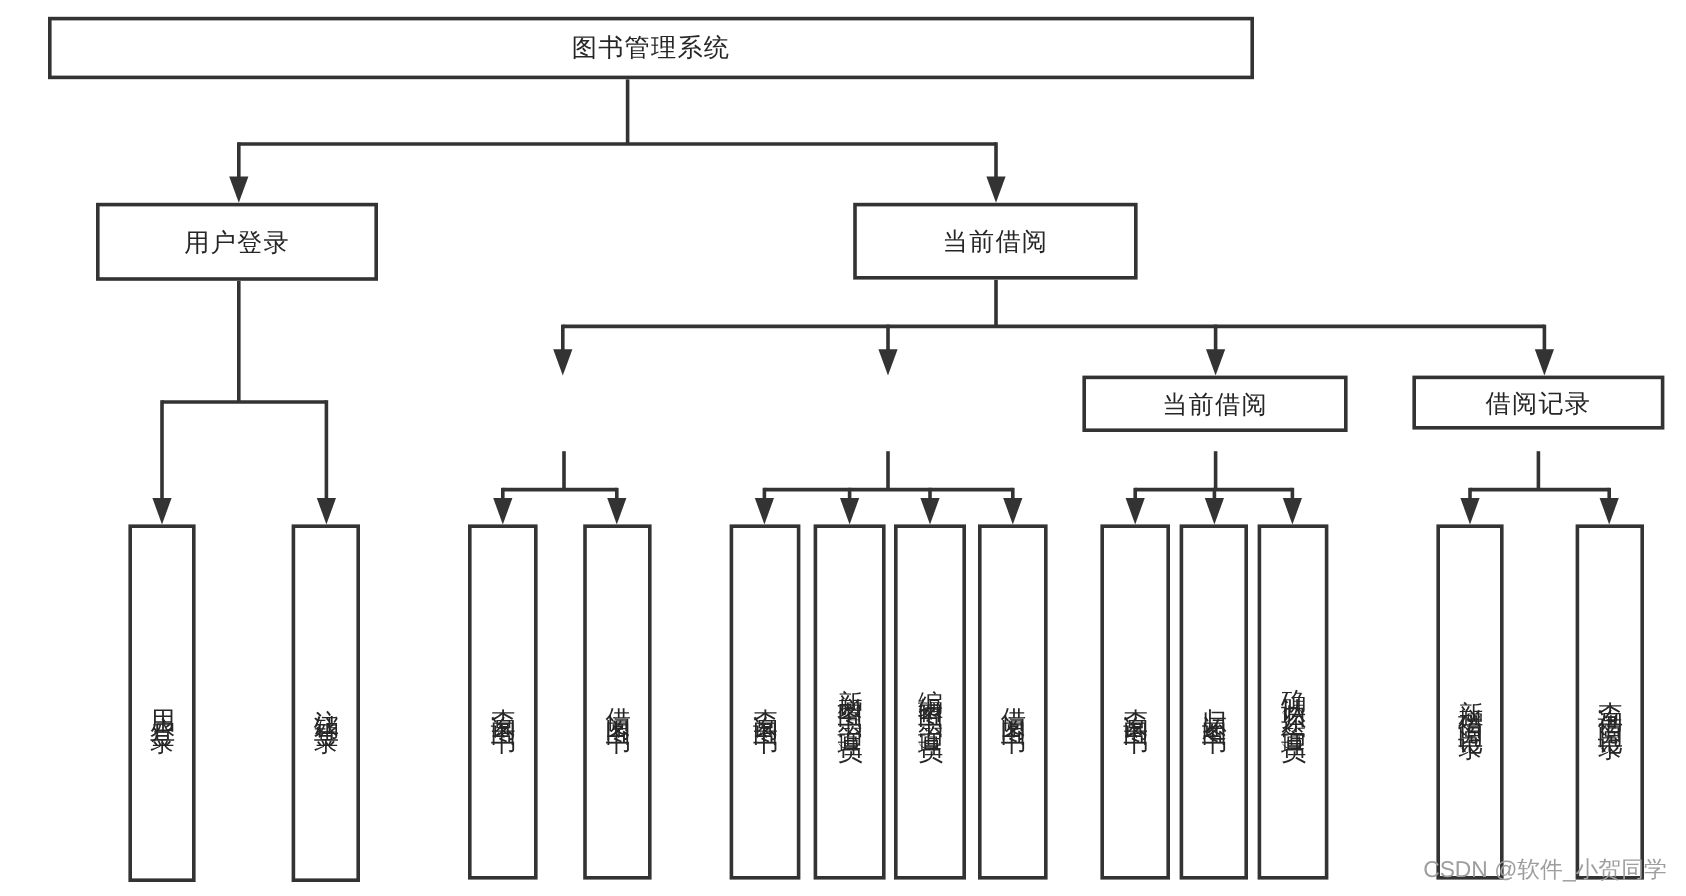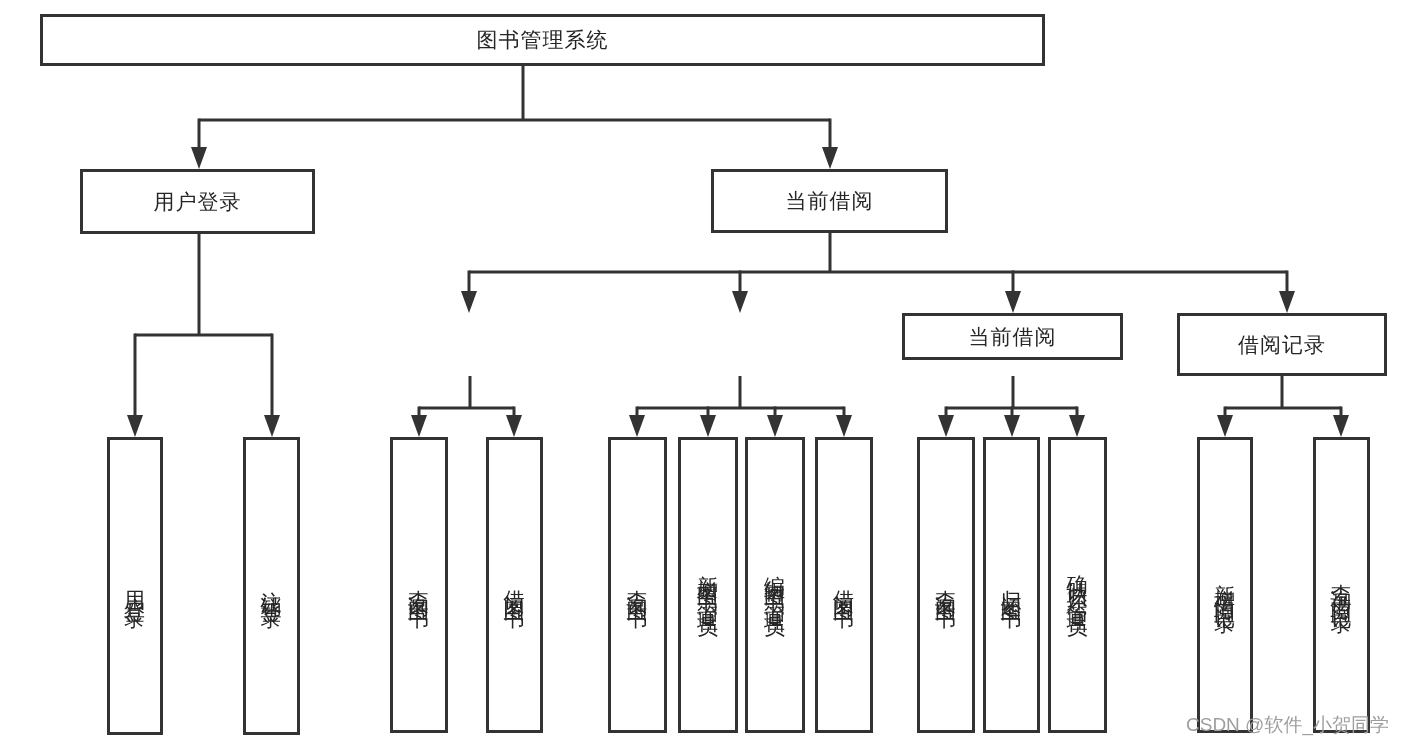--- a/index.html
+++ b/index.html
@@ -143,21 +143,21 @@
   <div class="node hnode" style="left:80px;top:169px;width:235px;height:65px">
     <span class="label">用户登录</span>
   </div>
   <div class="node hnode" style="left:711px;top:169px;width:237px;height:64px">
     <span class="label">当前借阅</span>
   </div>
 
   <div class="node hnode" style="left:902px;top:313px;width:221px;height:47px">
     <span class="label">当前借阅</span>
   </div>
-  <div class="node hnode" style="left:1177px;top:313px;width:210px;height:63px">
+  <div class="node hnode" style="left:1177px;top:313px;width:210px;height:45px">
     <span class="label">借阅记录</span>
   </div>
 
   <div class="node vnode" style="left:107px;top:437px;width:56px;height:298px">
     <span class="label">用户登录</span>
   </div>
   <div class="node vnode" style="left:243px;top:437px;width:57px;height:298px">
     <span class="label">注销登录</span>
   </div>
 

